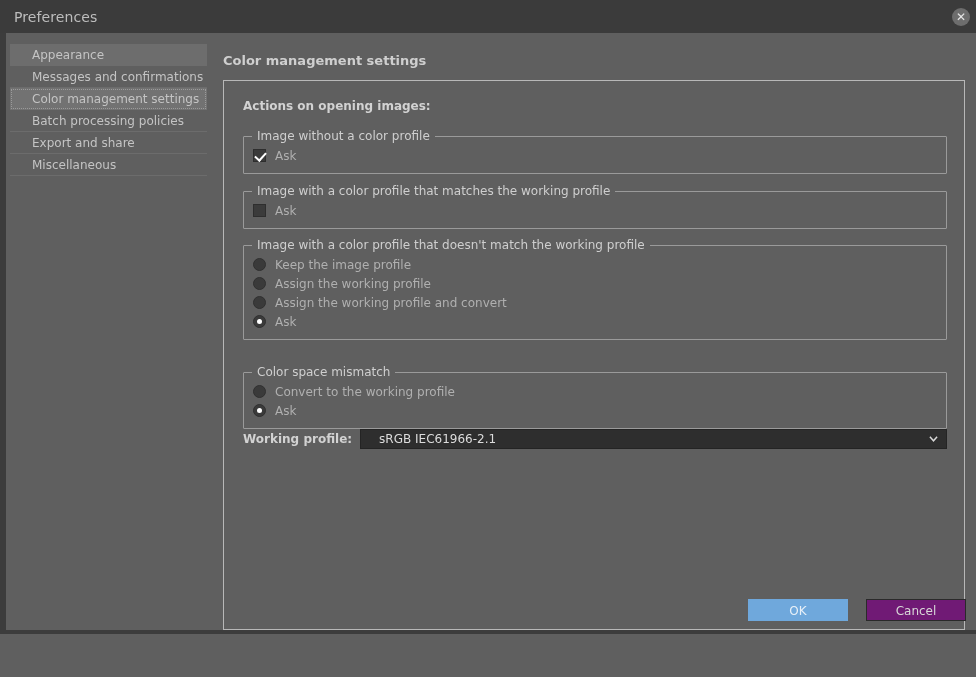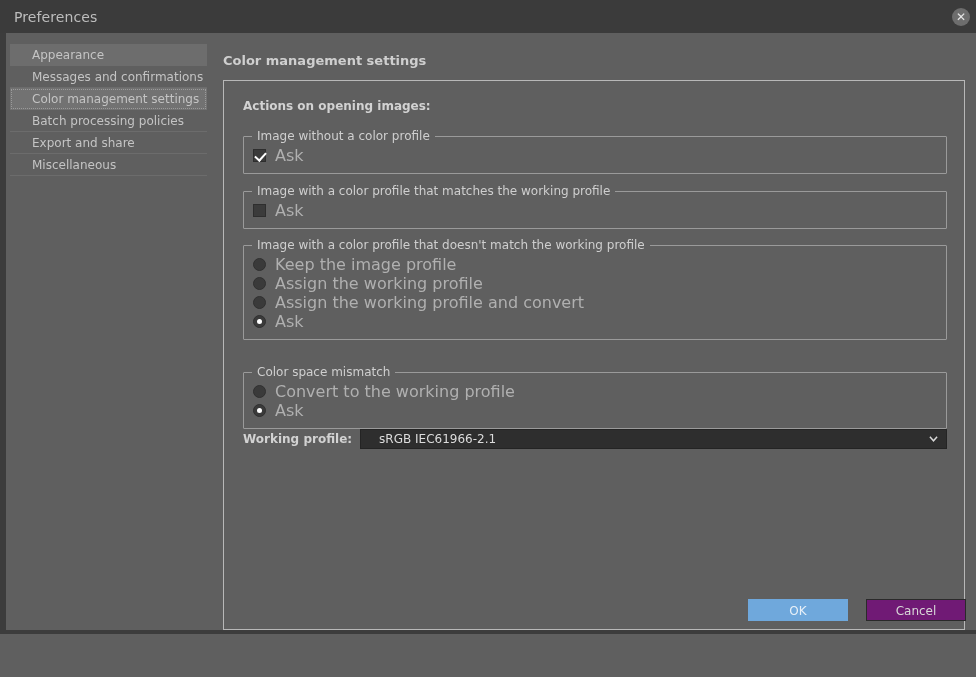--- a/index.html
+++ b/index.html
@@ -137,21 +137,21 @@
 
   .opt-row {
     display: flex;
     align-items: center;
     height: 19px;
     padding-left: 9px;
     cursor: pointer;
   }
   .opt-label {
     margin-left: 9px;
-    font-size: 16px;
+    font-size: 12px;
     color: #b0b0b0;
     white-space: nowrap;
   }
 
   
   .cb {
     width: 13px; height: 13px;
     background: #3b3b3b;
     border: 1px solid #2e2e2e;
     position: relative;

